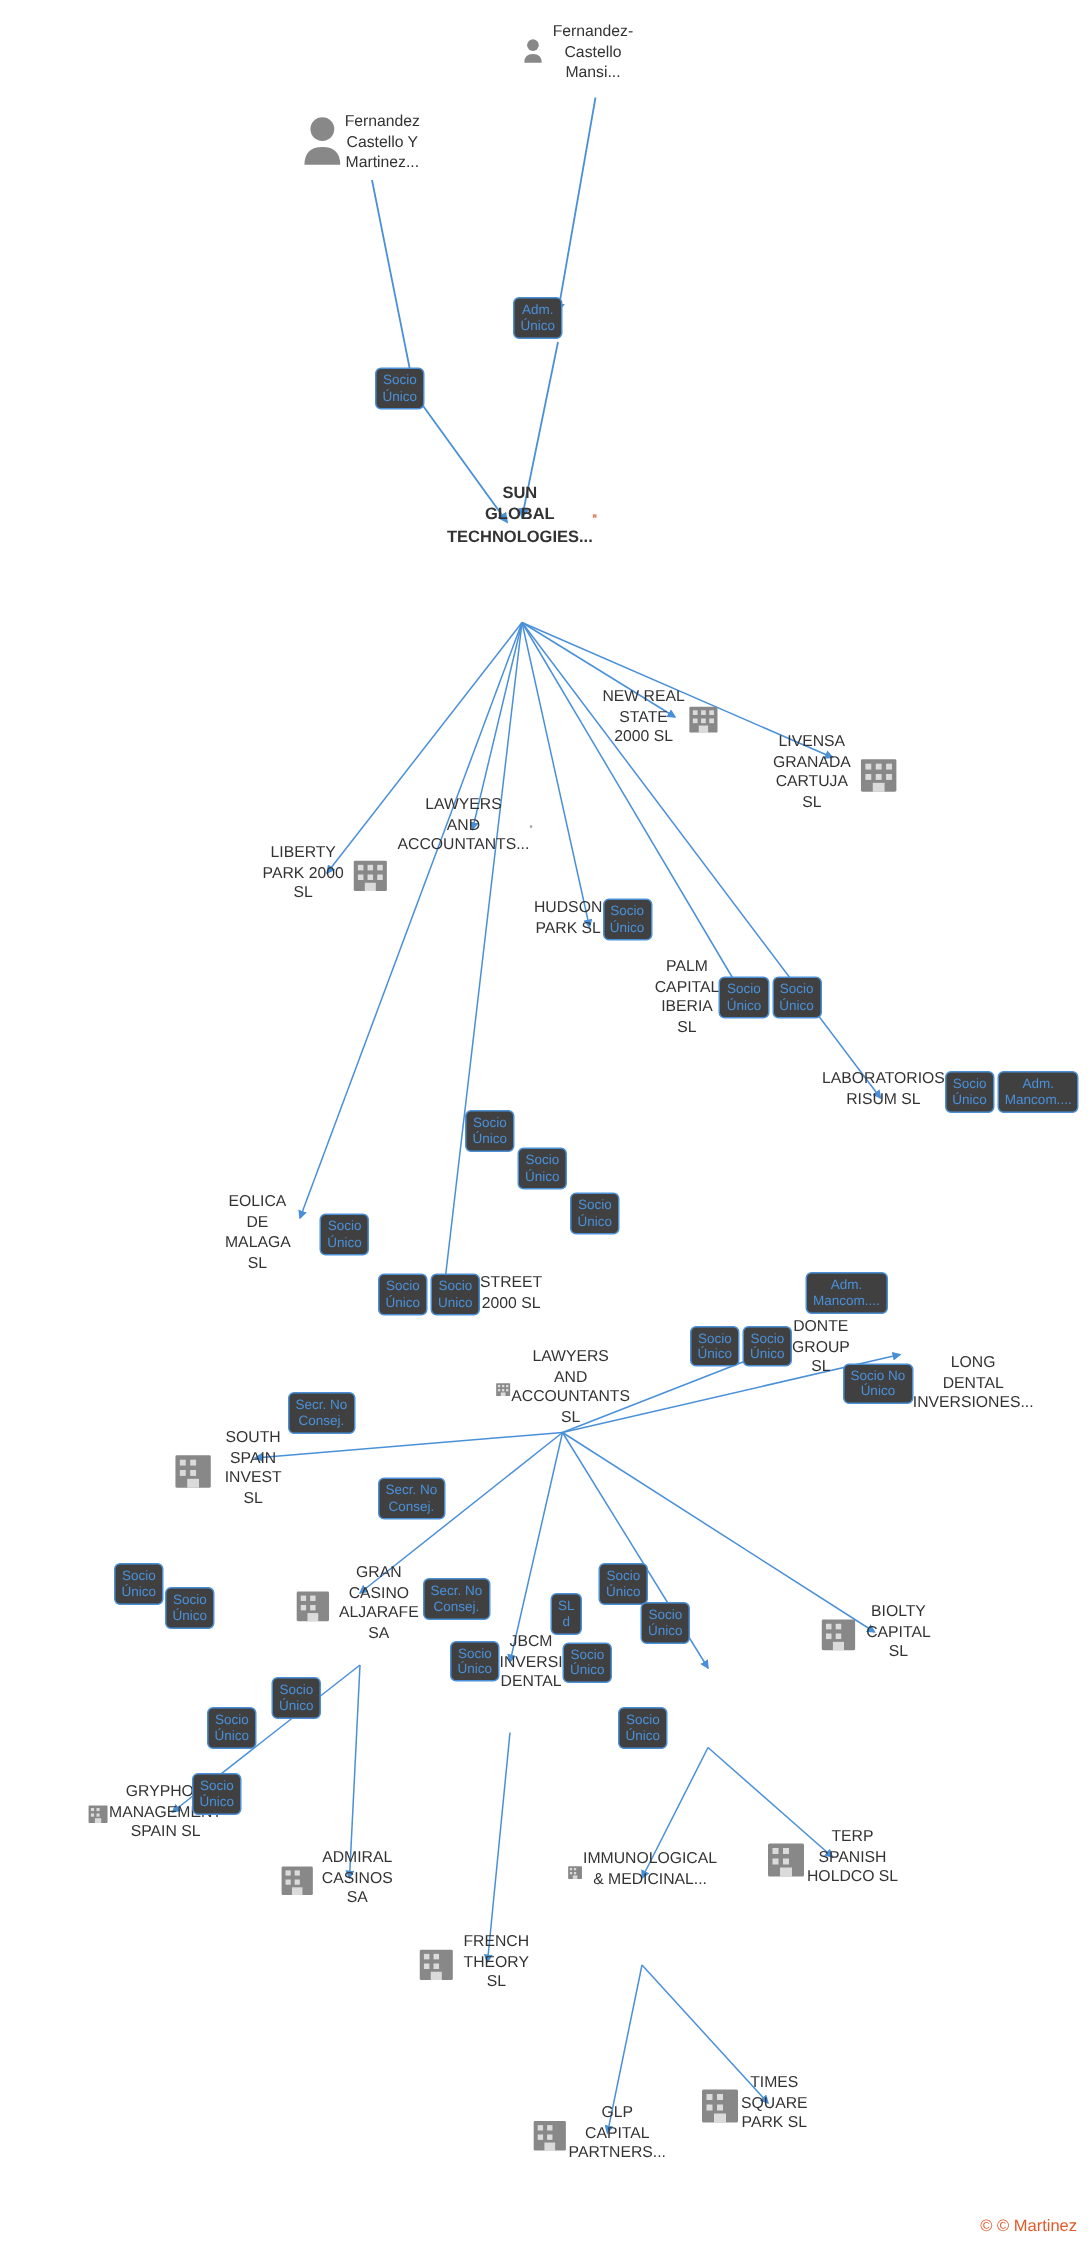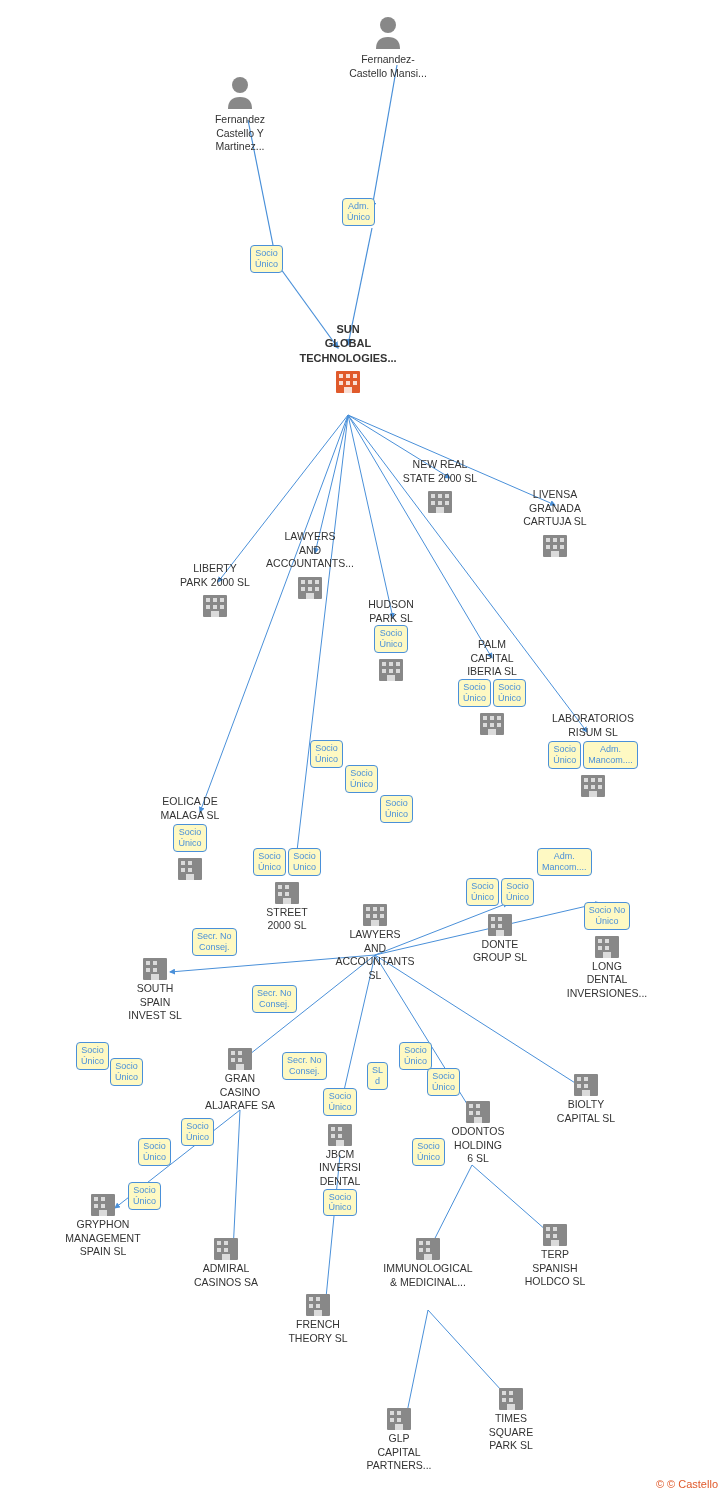--- a/index.html
+++ b/index.html
@@ -15,21 +15,21 @@
     }
     .diagram-container {
       position: relative;
       width: 728px;
       height: 1500px;
     }
     .node {
       position: absolute;
       text-align: center;
       display: flex;
-      flex-direction: column;
+      flex-direction: row;
       align-items: center;
     }
     .node-label {
       font-size: 10.5px;
       color: #333;
       line-height: 1.3;
       text-align: center;
     }
     .node-label.bold {
       font-weight: bold;
@@ -44,21 +44,21 @@
       width: 28px;
       height: 28px;
       margin-top: 2px;
     }
     .badge {
       border: 1.5px solid #4a90d9;
       border-radius: 4px;
       color: #4a90d9;
       font-size: 9px;
       padding: 2px 4px;
-      background: #fef9c3;
+      background: #404040;
       white-space: nowrap;
       line-height: 1.2;
       text-align: center;
     }
     .main-building {
       color: #e05a2b;
     }
     svg.lines {
       position: absolute;
       top: 0; left: 0;
@@ -277,21 +277,21 @@
       <rect x="12" y="14" width="4" height="4" fill="#fff" opacity="0.7"></rect>
       <rect x="19" y="14" width="4" height="4" fill="#fff" opacity="0.7"></rect>
       <rect x="10" y="20" width="8" height="6" fill="#fff" opacity="0.7"></rect>
     </svg>
   </div>
 
   <div class="node" style="left:537px;top:848px;">
     <span class="badge">Adm.<br>Mancom....</span>
   </div>
 
-  <div class="node" style="left:150px;top:795px;width:80px;">
+  <div class="node" style="left:150px;top:795px;width:80px;gap:20px;">
     <span class="node-label">EOLICA DE<br>MALAGA  SL</span>
     <div style="display:flex;gap:2px;margin-top:2px;">
       <span class="badge">Socio<br>Único</span>
     </div>
     <svg class="building-icon" viewBox="0 0 28 28">
       <rect x="2" y="4" width="24" height="22" fill="#888" rx="1"></rect>
       <rect x="5" y="7" width="4" height="4" fill="#fff" opacity="0.7"></rect>
       <rect x="12" y="7" width="4" height="4" fill="#fff" opacity="0.7"></rect>
       <rect x="5" y="14" width="4" height="4" fill="#fff" opacity="0.7"></rect>
       <rect x="12" y="14" width="4" height="4" fill="#fff" opacity="0.7"></rect>
@@ -427,31 +427,20 @@
   <div class="node" style="left:399px;top:1042px;">
     <span class="badge">Socio<br>Único</span>
   </div>
   <div class="node" style="left:427px;top:1068px;">
     <span class="badge">Socio<br>Único</span>
   </div>
   <div class="node" style="left:412px;top:1138px;">
     <span class="badge">Socio<br>Único</span>
   </div>
 
-  <div class="node" style="left:438px;top:1095px;width:80px;">
-    <svg class="building-icon" viewBox="0 0 28 28">
-      <rect x="2" y="4" width="24" height="22" fill="#888" rx="1"></rect>
-      <rect x="5" y="7" width="4" height="4" fill="#fff" opacity="0.7"></rect>
-      <rect x="12" y="7" width="4" height="4" fill="#fff" opacity="0.7"></rect>
-      <rect x="5" y="14" width="4" height="4" fill="#fff" opacity="0.7"></rect>
-      <rect x="12" y="14" width="4" height="4" fill="#fff" opacity="0.7"></rect>
-      <rect x="10" y="20" width="8" height="6" fill="#fff" opacity="0.7"></rect>
-    </svg>
-    <span class="node-label">ODONTOS<br>HOLDING<br>6 SL</span>
-  </div>
 
   <div class="node" style="left:546px;top:1068px;width:80px;">
     <svg class="building-icon" viewBox="0 0 28 28">
       <rect x="2" y="4" width="24" height="22" fill="#888" rx="1"></rect>
       <rect x="5" y="7" width="4" height="4" fill="#fff" opacity="0.7"></rect>
       <rect x="12" y="7" width="4" height="4" fill="#fff" opacity="0.7"></rect>
       <rect x="5" y="14" width="4" height="4" fill="#fff" opacity="0.7"></rect>
       <rect x="12" y="14" width="4" height="4" fill="#fff" opacity="0.7"></rect>
       <rect x="10" y="20" width="8" height="6" fill="#fff" opacity="0.7"></rect>
     </svg>
@@ -539,16 +528,16 @@
       <rect x="5" y="7" width="4" height="4" fill="#fff" opacity="0.7"></rect>
       <rect x="12" y="7" width="4" height="4" fill="#fff" opacity="0.7"></rect>
       <rect x="5" y="14" width="4" height="4" fill="#fff" opacity="0.7"></rect>
       <rect x="12" y="14" width="4" height="4" fill="#fff" opacity="0.7"></rect>
       <rect x="10" y="20" width="8" height="6" fill="#fff" opacity="0.7"></rect>
     </svg>
     <span class="node-label">TIMES<br>SQUARE<br>PARK SL</span>
   </div>
 
   <div class="copyright">
-    <span>©</span> <span>© Castello</span>
+    <span>©</span> <span>© Martinez</span>
   </div>
 
 </div>
 
 </body></html>

